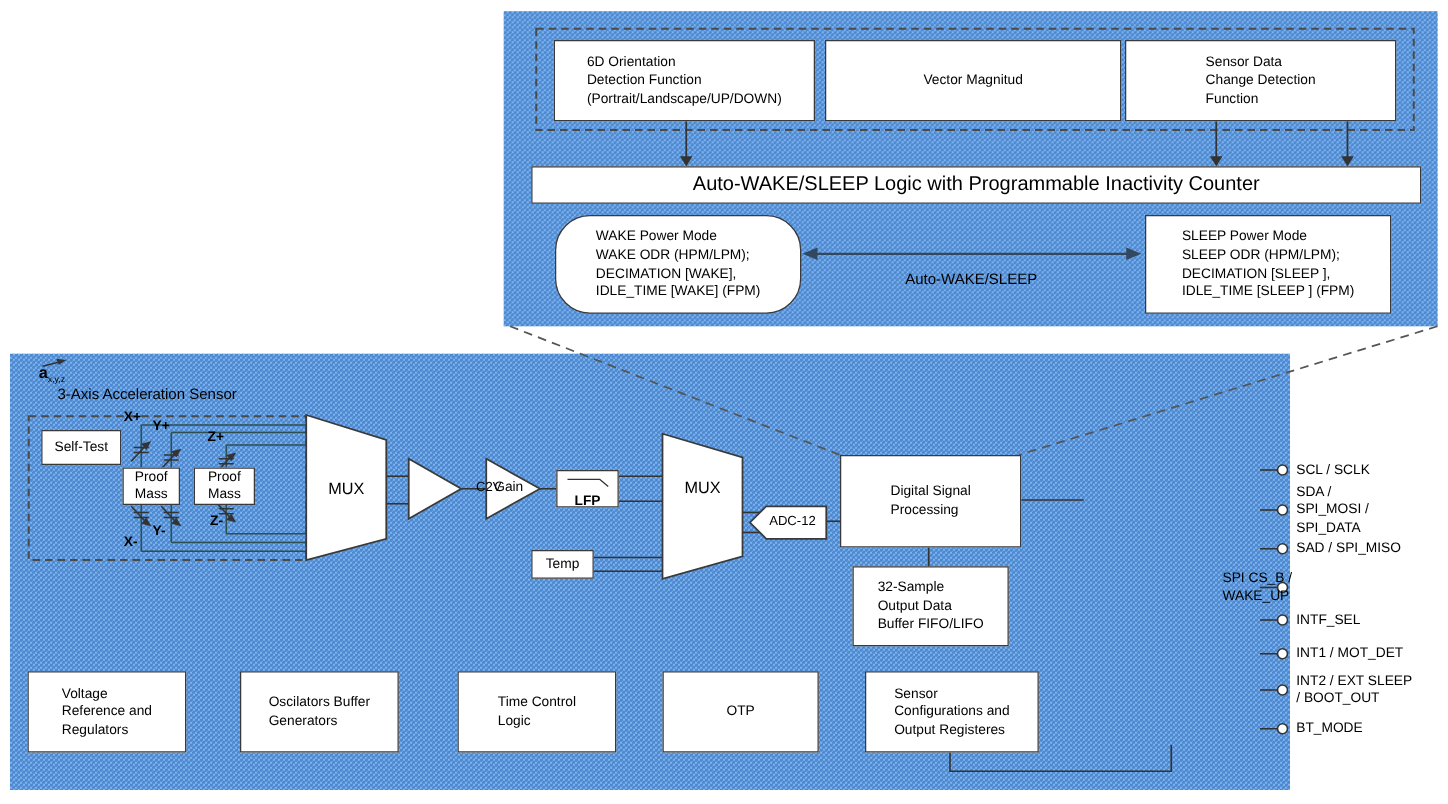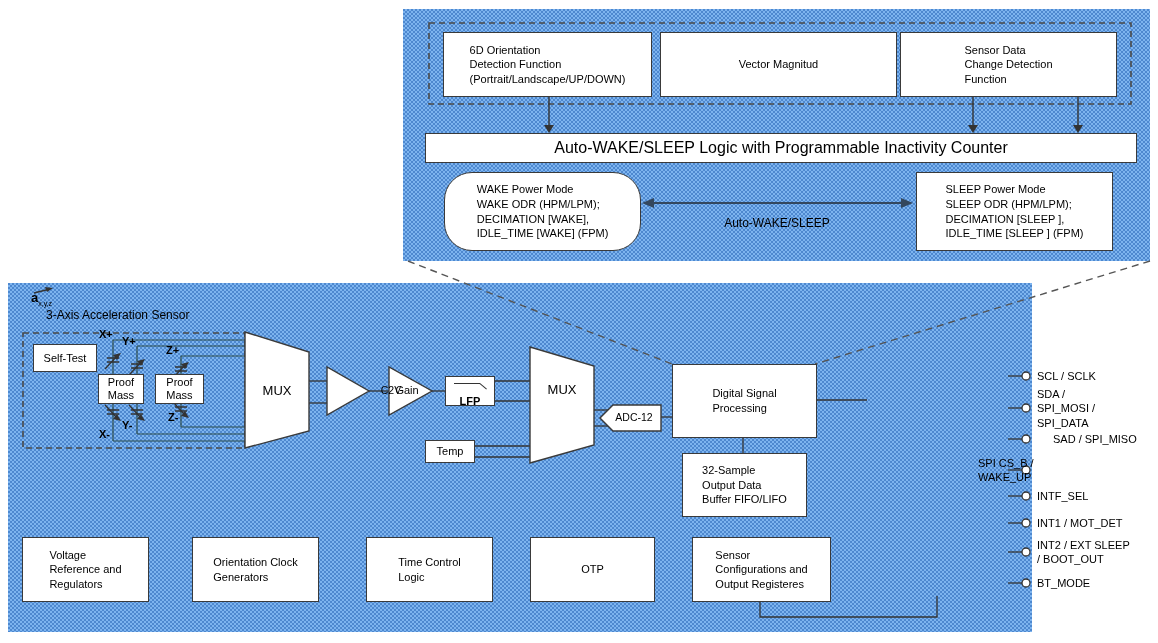--- a/index.html
+++ b/index.html
@@ -192,34 +192,34 @@
 
   <div class="wbox ml" style="left:672px;top:364px;width:143px;height:72px;">Digital Signal
 Processing</div>
   <div class="wbox ml" style="left:682px;top:453px;width:123px;height:62px;">32-Sample
 Output Data
 Buffer FIFO/LIFO</div>
 
   <div class="wbox ml" style="left:22px;top:537px;width:125px;height:63px;">Voltage
 Reference and
 Regulators</div>
-  <div class="wbox ml" style="left:192px;top:537px;width:125px;height:63px;">Orientation Clock
+  <div class="wbox ml" style="left:192px;top:537px;width:125px;height:63px;">Oscilators Buffer
 Generators</div>
   <div class="wbox ml" style="left:366px;top:537px;width:125px;height:63px;">Time Control
 Logic</div>
   <div class="wbox" style="left:530px;top:537px;width:123px;height:63px;">OTP</div>
   <div class="wbox ml" style="left:692px;top:537px;width:137px;height:63px;">Sensor
 Configurations and
 Output Registeres</div>
 
   <div class="pin-label" style="left:1037px;top:376px;">SCL / SCLK</div>
   <div class="pin-label" style="left:1037px;top:408px;">SDA /
 SPI_MOSI /
 SPI_DATA</div>
-  <div class="pin-label" style="left:1037px;top:439px;margin-left:16px;">SAD / SPI_MISO</div>
+  <div class="pin-label" style="left:1037px;top:439px;">SAD / SPI_MISO</div>
   <div class="pin-label" style="left:978px;top:470px;">SPI CS_B /
 WAKE_UP</div>
   <div class="pin-label" style="left:1037px;top:496px;">INTF_SEL</div>
   <div class="pin-label" style="left:1037px;top:523px;">INT1 / MOT_DET</div>
   <div class="pin-label" style="left:1037px;top:552px;">INT2 / EXT SLEEP
 / BOOT_OUT</div>
   <div class="pin-label" style="left:1037px;top:583px;">BT_MODE</div>
 
 </div>
 

